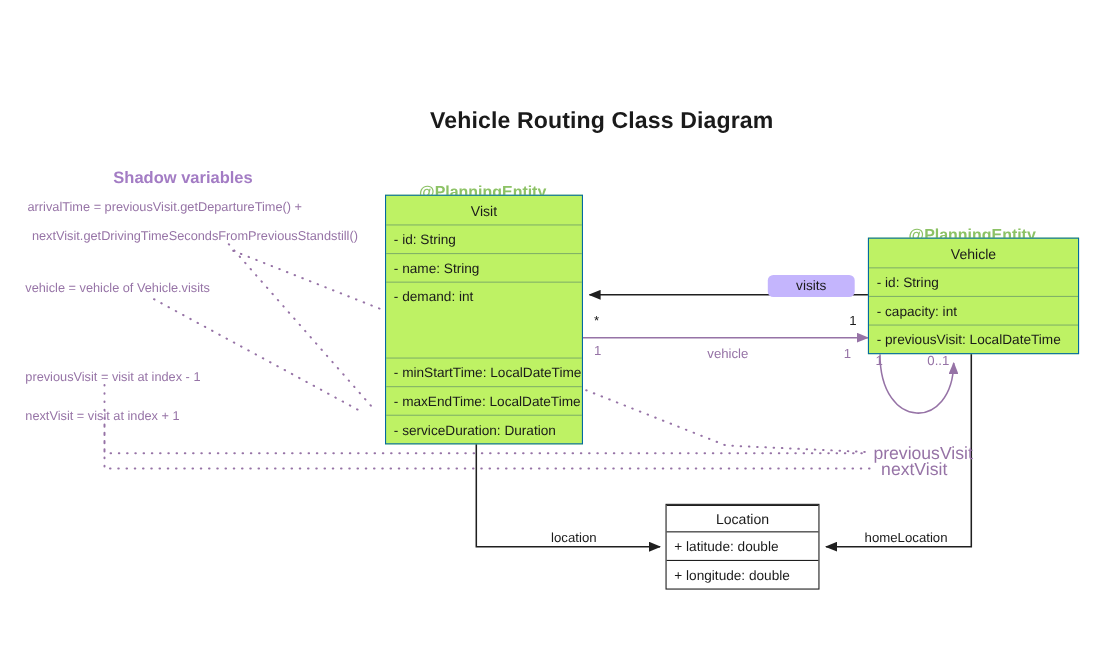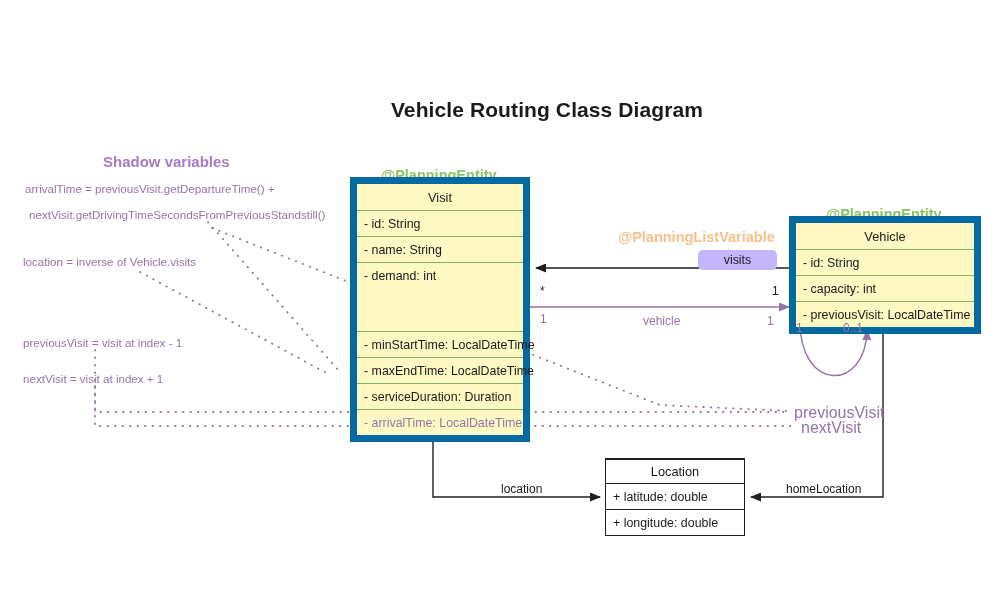--- a/index.html
+++ b/index.html
@@ -44,22 +44,22 @@
     font-size: 14.5px;
     font-weight: bold;
     white-space: nowrap;
   }
   .stereotype.green  { color: #8cc265; margin-top: 12px; }
   .stereotype.orange { color: #f5c08a; }
 
   
   .uml-class {
     position: absolute;
-    border: 7px solid #0369a1;
-    background: #fef9c3;
+    border: 1px solid #0369a1;
+    background: #bef264;
     box-sizing: border-box;
   }
   .uml-class.plain {
     border: 1px solid #1f1f1f;
     background: #ffffff;
   }
   .uml-row {
     box-sizing: border-box;
     font-size: 12.4px;
     color: #1a1a1a;
@@ -172,53 +172,51 @@
       <path d="M95,386 L95,426 L440,426 L700,426 L795,426"></path>
     </g>
   </svg>
 
   <div class="diagram-title">Vehicle Routing Class Diagram</div>
 
   <div class="shadow-title" style="left:103px; top:153px;">Shadow variables</div>
 
   <div class="shadow-note" style="left:25px; top:182px;">arrivalTime = previousVisit.getDepartureTime() +</div>
   <div class="shadow-note" style="left:29px; top:208px;">nextVisit.getDrivingTimeSecondsFromPreviousStandstill()</div>
-  <div class="shadow-note" style="left:23px; top:255px;">location = inverse of Vehicle.visits</div>
+  <div class="shadow-note" style="left:23px; top:255px;">vehicle = vehicle of Vehicle.visits</div>
   <div class="shadow-note" style="left:23px; top:336px;">previousVisit = visit at index - 1</div>
   <div class="shadow-note" style="left:23px; top:372px;">nextVisit = visit at index + 1</div>
 
   <div class="stereotype green" style="left:381px; top:155px;">@PlanningEntity</div>
 
   <div class="uml-class" style="left:350px; top:177px; width:180px;">
     <div class="uml-row header" style="height:26px;">Visit</div>
     <div class="uml-row" style="height:26px;">- id: String</div>
     <div class="uml-row" style="height:26px;">- name: String</div>
     <div class="uml-row" style="height:26px;">- demand: int</div>
     <div class="uml-row" style="height:26px;margin-top:43px;">- minStartTime: LocalDateTime</div>
     <div class="uml-row" style="height:26px;">- maxEndTime: LocalDateTime</div>
     <div class="uml-row" style="height:26px;">- serviceDuration: Duration</div>
-    <div class="uml-row shadow" style="height:26px;">- arrivalTime: LocalDateTime</div>
   </div>
 
   <div class="stereotype green" style="left:826px; top:194px;">@PlanningEntity</div>
 
   <div class="uml-class" style="left:789px; top:216px; width:192px;">
     <div class="uml-row header" style="height:26px;">Vehicle</div>
     <div class="uml-row" style="height:26px;">- id: String</div>
     <div class="uml-row" style="height:26px;">- capacity: int</div>
     <div class="uml-row" style="height:26px;">- previousVisit: LocalDateTime</div>
   </div>
 
   <div class="uml-class plain" style="left:605px; top:458px; width:140px;">
     <div class="uml-row header" style="height:24px;">Location</div>
     <div class="uml-row" style="height:26px;">+ latitude: double</div>
     <div class="uml-row" style="height:26px;">+ longitude: double</div>
   </div>
 
-  <div class="stereotype orange" style="left:618px; top:229px;">@PlanningListVariable</div>
 
   <div class="assoc-badge" style="left:698px; top:250px; width:79px; height:20px;">visits</div>
 
   <div class="edge-label" style="left:540px; top:284px;">*</div>
   <div class="edge-label" style="left:772px; top:284px;">1</div>
 
   <div class="edge-label purple" style="left:540px; top:312px;">1</div>
   <div class="edge-label purple" style="left:643px; top:314px;">vehicle</div>
   <div class="edge-label purple" style="left:767px; top:314px;">1</div>
 

